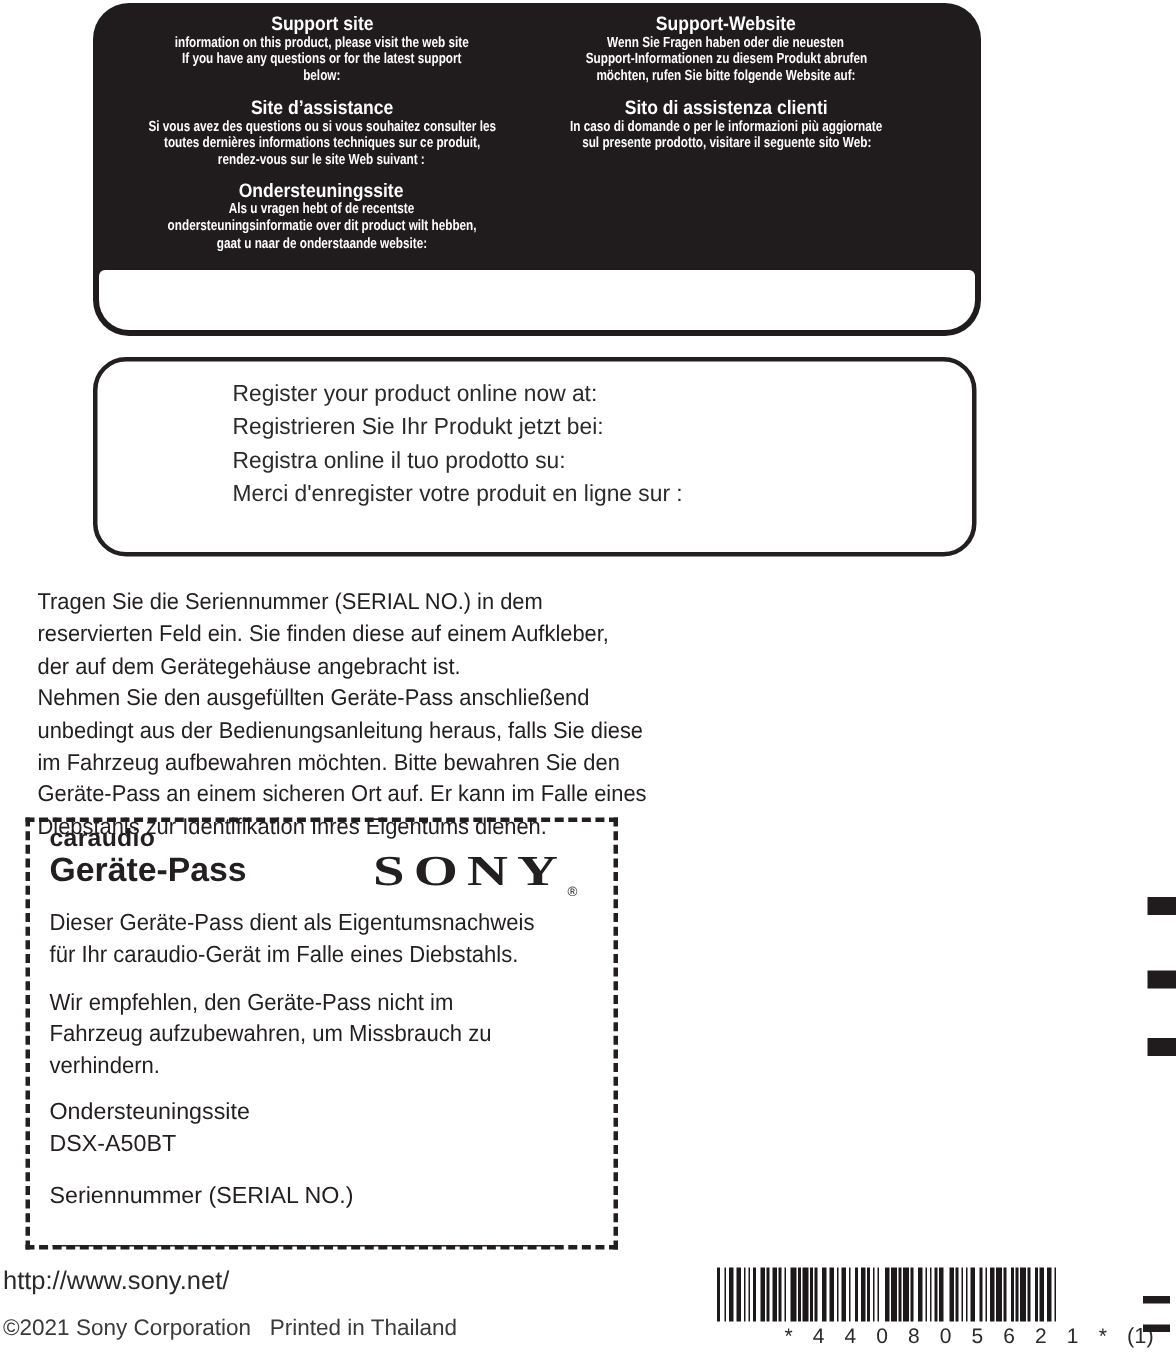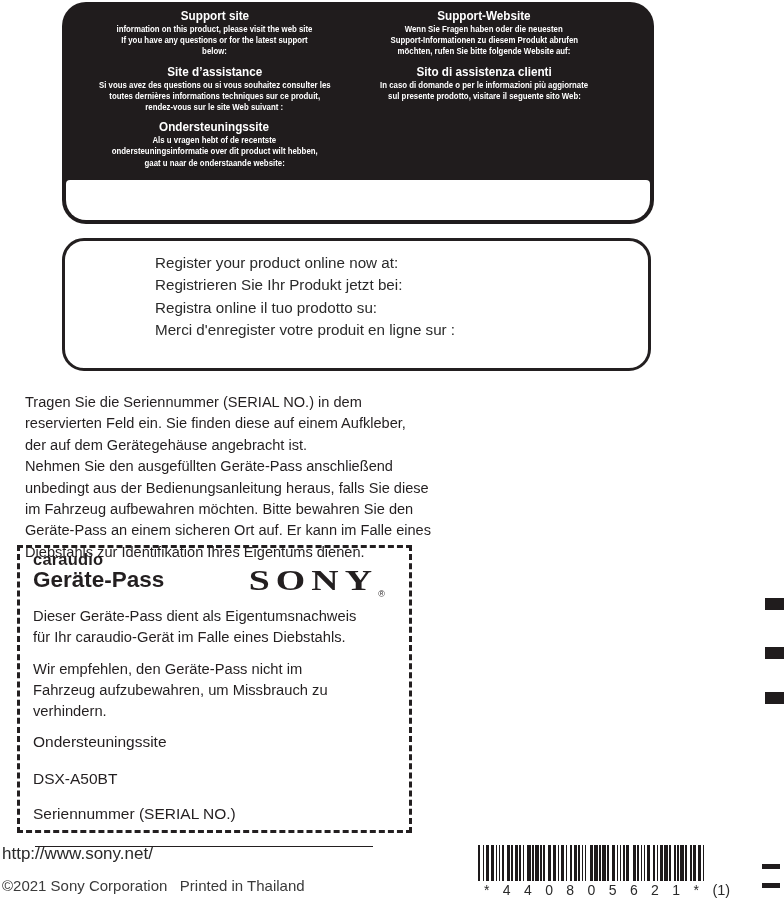--- a/index.html
+++ b/index.html
@@ -44,34 +44,34 @@
              font-size:31px;line-height:24px;letter-spacing:5px;
              transform:scale(1.22,0.92);transform-origin:100% 40%;}
   .sony-reg{font-size:9px;vertical-align:-6px;}
   .pass-para{font-size:15.5px;}
   .pass-para > div{display:flex;line-height:21px;}
   .pass-para > div > span{white-space:nowrap;transform:scaleX(0.95);transform-origin:0 50%;}
   .p1{margin-top:7px;}
   .p2{margin-top:11px;}
   .pass-label{font-size:15.5px;line-height:21px;}
   .model-label{margin-top:10px;}
-  .pass-value{margin-top:16px;font-size:15.5px;line-height:21px;}
+  .pass-value{font-size:15.5px;line-height:21px;}
   .serial-label{margin-top:14px;}
   .serial-line{margin-top:22px;margin-left:2px;width:338px;border-top:1.5px solid #231f20;}
 
   
   .footer-url{position:absolute;left:2px;top:844px;font-size:17px;color:#2a2a2a;}
   .footer-copy{position:absolute;left:2px;top:877px;font-size:15px;color:#3a3a3a;white-space:pre;}
 
   
   .barcode{position:absolute;left:478px;top:845px;}
   .barcode-bars{display:flex;align-items:stretch;height:36px;}
   .barcode-bars span{display:block;height:100%;}
   .barcode-text-row{display:flex;align-items:baseline;margin-top:1px;padding-left:6px;}
-  .bc-text{font-size:14px;word-spacing:8.5px;letter-spacing:.5px;color:#2a2a2a;}
+  .bc-text{font-size:14px;word-spacing:8.5px;letter-spacing:.5px;color:#2a2a2a;margin-left:39px;}
   .bc-suffix{font-size:14.5px;margin-left:13px;color:#2a2a2a;}
 
   
   .side-mark{position:absolute;left:765px;width:19px;height:12px;background:#201c1d;}
   .m1{top:598px;} .m2{top:647px;} .m3{top:692px;}
   .cut-mark{position:absolute;left:762px;width:18px;height:5px;background:#201c1d;}
   .c1{top:864px;} .c2{top:883px;}
 </style>
 </head>
 <body>

